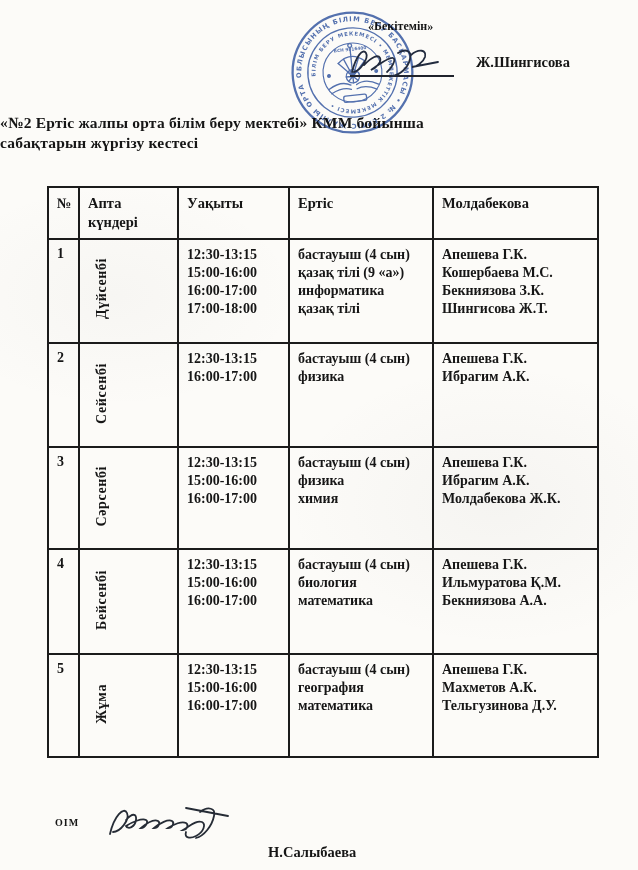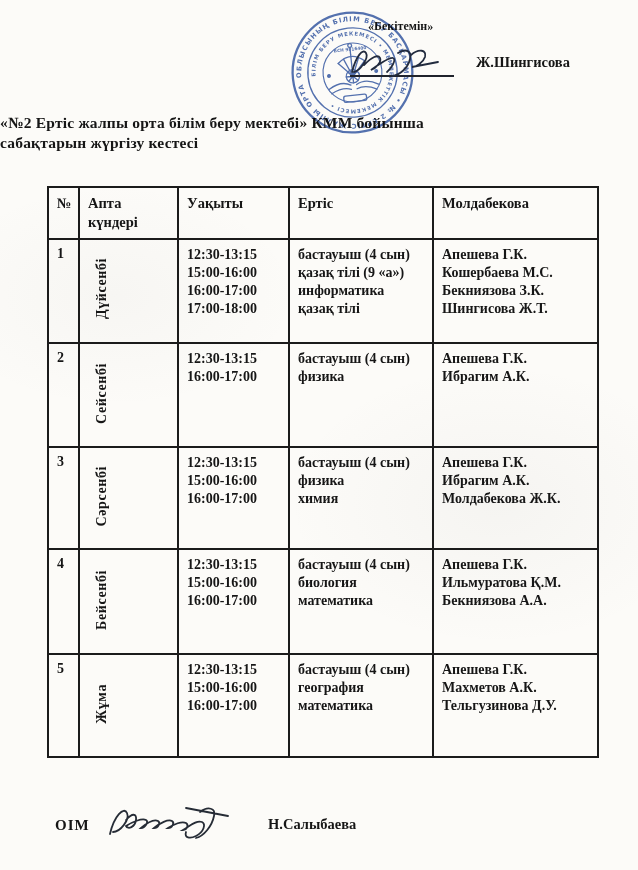--- a/index.html
+++ b/index.html
@@ -38,23 +38,23 @@
     border:2px solid #1b1b1b; vertical-align:top; text-align:left;
     padding:6px 8px; font-weight:bold; font-size:14px; overflow:hidden;
   }
   .schedule th { font-size:14.5px; line-height:19px; }
   .lines { white-space:pre-line; line-height:18px; }
   td.day-cell { vertical-align:middle; padding:0 0 0 14px; }
   .day-text { display:inline-block; writing-mode:vertical-rl; transform:rotate(180deg);
               font-size:14px; letter-spacing:.6px; font-weight:bold; }
 
   
-  .footer-label { position:absolute; left:55px;  top:817px; font-size:15px; font-weight:bold; letter-spacing:1px; }
+  .footer-label { position:absolute; left:55px;  top:817px; font-size:10px; font-weight:bold; letter-spacing:1px; }
   .sig-footer   { position:absolute; left:96px;  top:794px; width:150px; height:58px; }
-  .footer-name  { position:absolute; left:268px; top:816px; font-size:14.5px; font-weight:bold; }
+  .footer-name  { position:absolute; left:268px; top:844px; font-size:14.5px; font-weight:bold; }
 </style>
 </head>
 <body>
 
 <div class="page">
 
   <div class="approval-line1">«Бекітемін»</div>
   <div class="approval-name">Ж.Шингисова</div>
 
   <div class="title">

